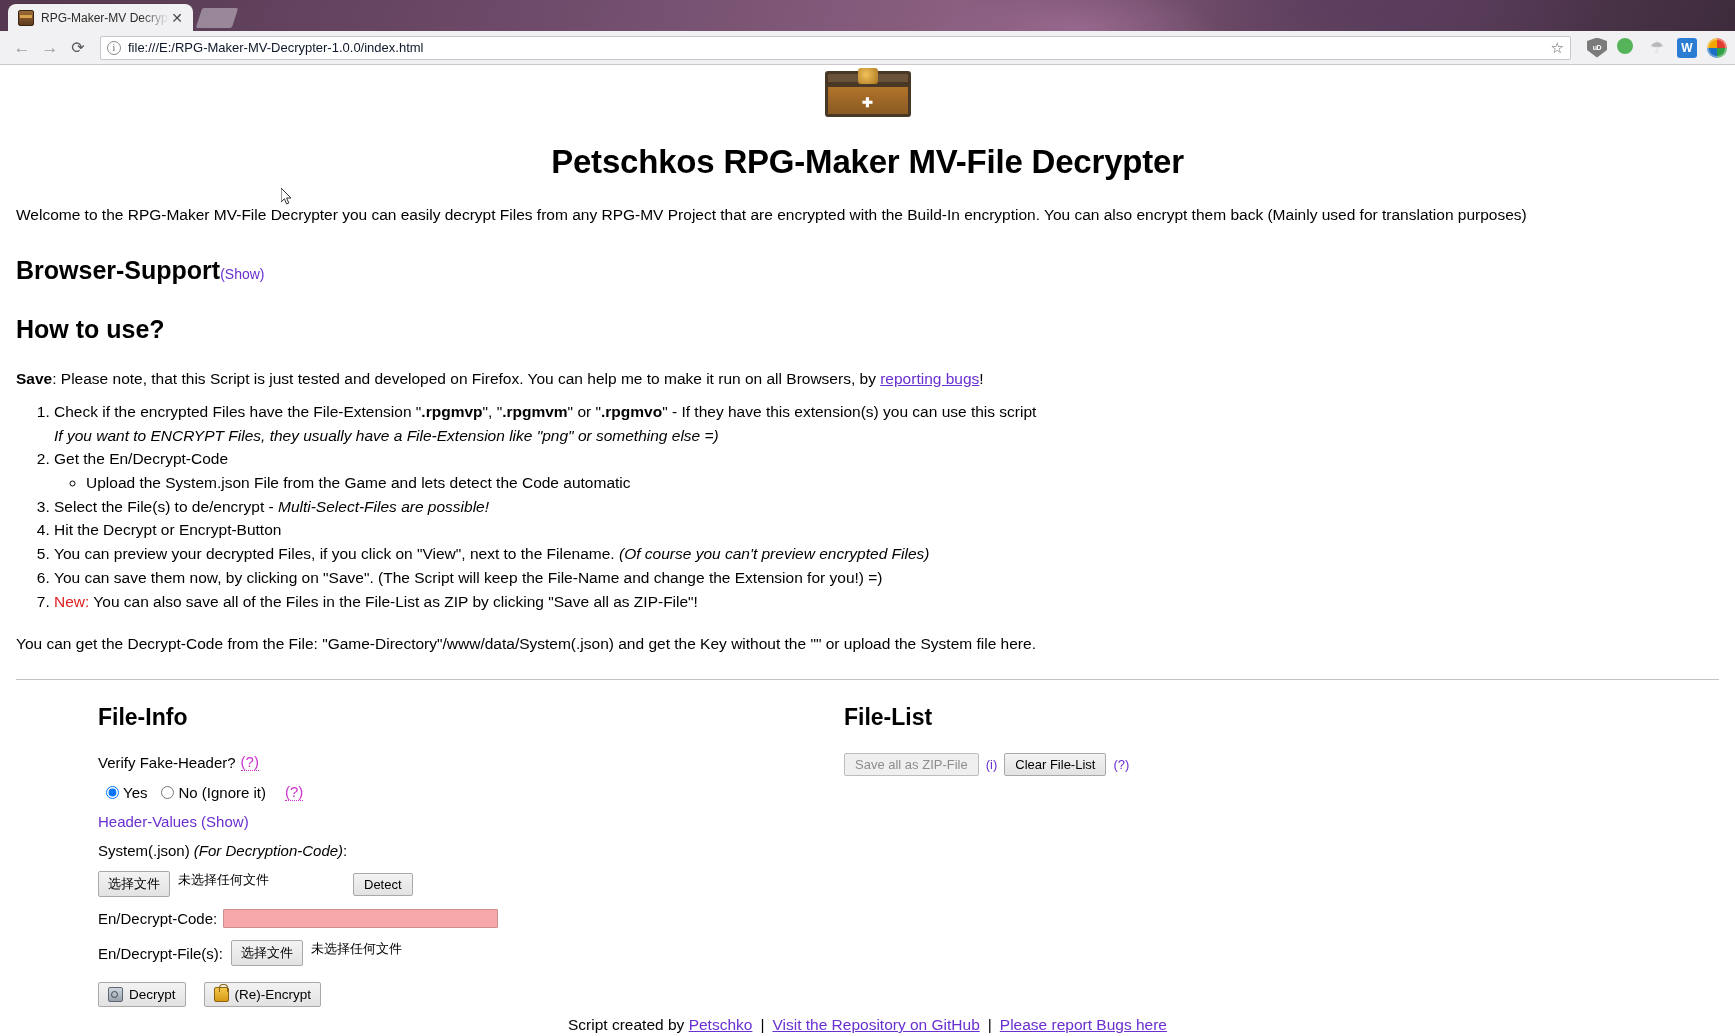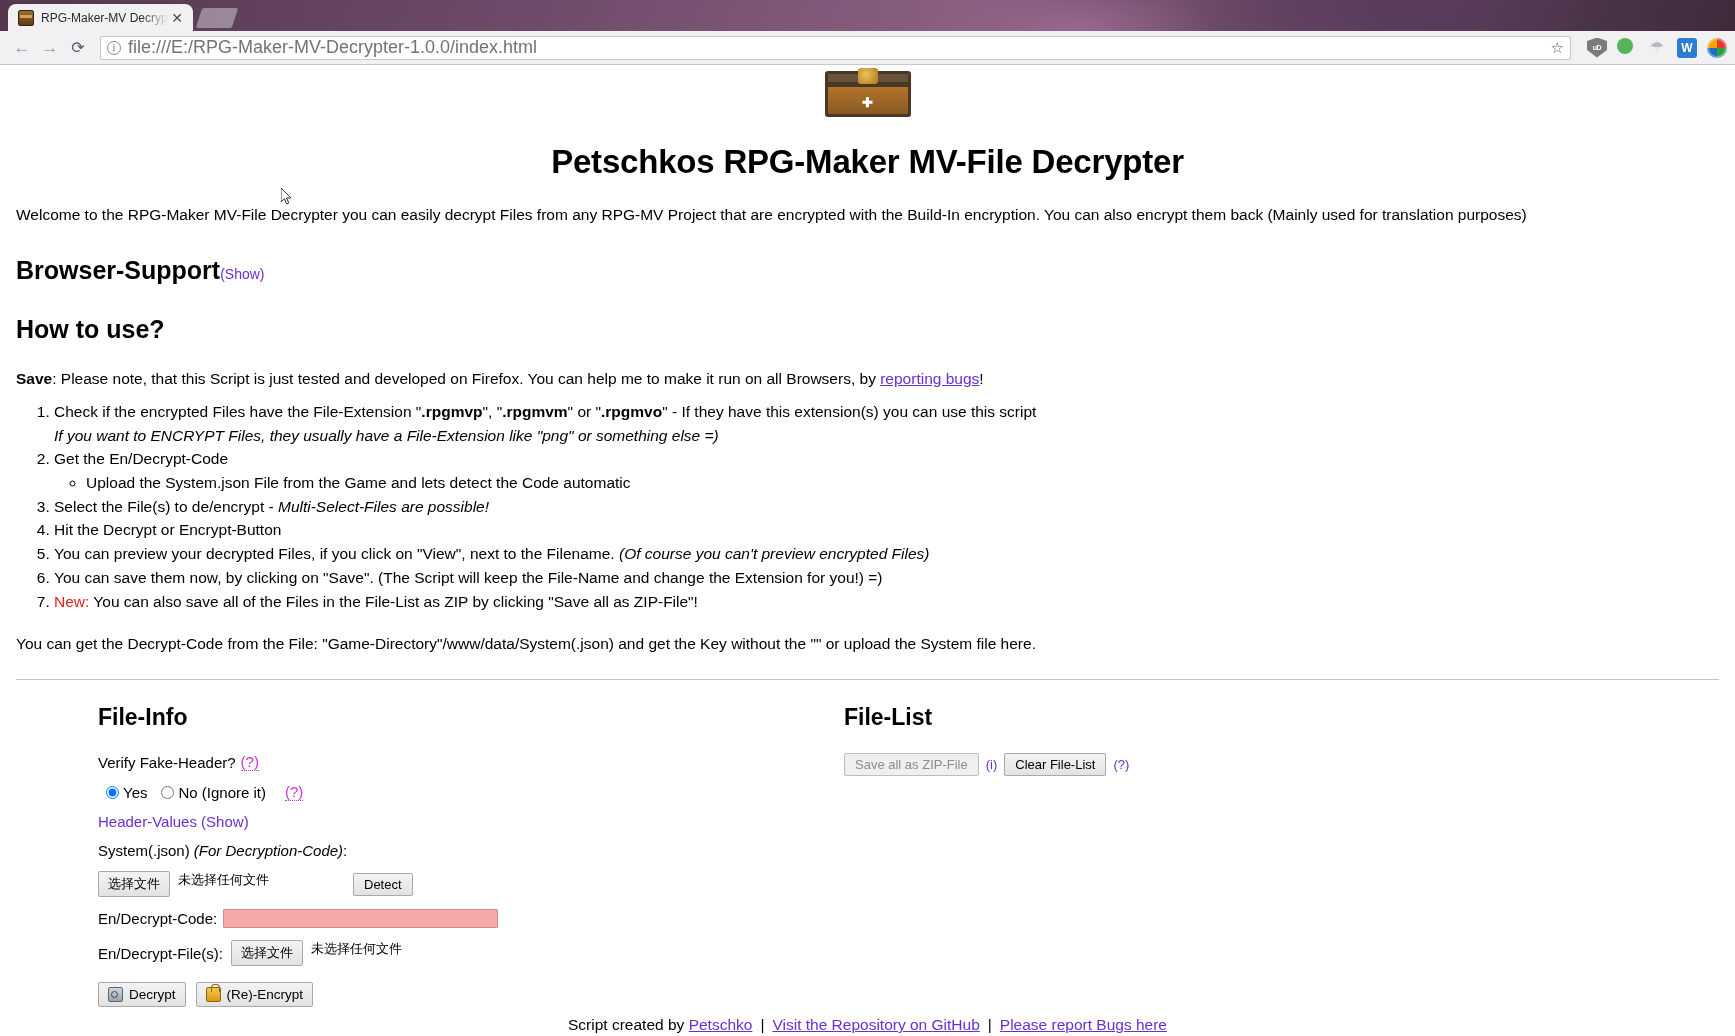--- a/index.html
+++ b/index.html
@@ -77,21 +77,21 @@
     flex:1; height:24px; margin:0 6px 0 8px;
     background:#ffffff; border:1px solid #c7c7cb; border-radius:2px;
     display:flex; align-items:center; padding:0 6px;
   }
   .omnibox-info {
     width:14px;height:14px;border:1.4px solid #8a8a8e;border-radius:50%;
     margin-right:7px; flex:0 0 14px;
     display:flex;align-items:center;justify-content:center;
     font-size:10px;color:#6a6a6e;font-family:"Liberation Serif",serif;
   }
-  .omnibox-url { font-size:18px; color:#737373; white-space:nowrap; overflow:hidden; flex:1; }
+  .omnibox-url { font-size:13px; color:#0f172a; white-space:nowrap; overflow:hidden; flex:1; }
   .star { font-size:15px; color:#5a5a5e; margin-left:6px; }
   .ext-icons { display:flex; align-items:center; gap:10px; padding-left:10px; }
   .ext { width:20px; height:20px; flex:0 0 20px; position:relative; }
   .ext-ublock {
     background:#7b7b7b;
     clip-path:polygon(50% 0,100% 18%,100% 62%,50% 100%,0 62%,0 18%);
     display:flex;align-items:center;justify-content:center;
     color:#fff;font-size:7px;font-weight:bold;letter-spacing:-.5px;
   }
   .ext-green { width:16px;height:16px;border-radius:50%;background:#4caf50;opacity:.95; }
@@ -183,21 +183,21 @@
     border:1px solid #a9a9a9; border-radius:2px;
     font-size:13px; padding:3px 10px; cursor:pointer; color:#000;
   }
   .btn-std[disabled] { color:#8d8d8d; border-color:#bdbdbd; background:#efefef; cursor:default; }
 
   .code-input {
     width:275px; height:19px; background:#f7a8a8;
     border:1px solid #d08d8d; border-radius:1px; margin-left:6px;
   }
 
-  .action-btns { display:flex; gap:10px; margin-top:16px; }
+  .action-btns { display:flex; gap:18px; margin-top:16px; }
   .icon-btn {
     display:inline-flex; align-items:center; gap:6px;
     background:linear-gradient(180deg,#f3f3f3,#e2e2e2);
     border:1px solid #a9a9a9; border-radius:2px;
     font-size:13.5px; padding:4px 9px; cursor:pointer; color:#000;
   }
   .ico-key, .ico-lock { width:15px; height:15px; position:relative; flex:0 0 15px; }
   .ico-key {
     background:linear-gradient(180deg,#cfd6dd,#98a3ae);
     border:1px solid #5d6670; border-radius:2px;

